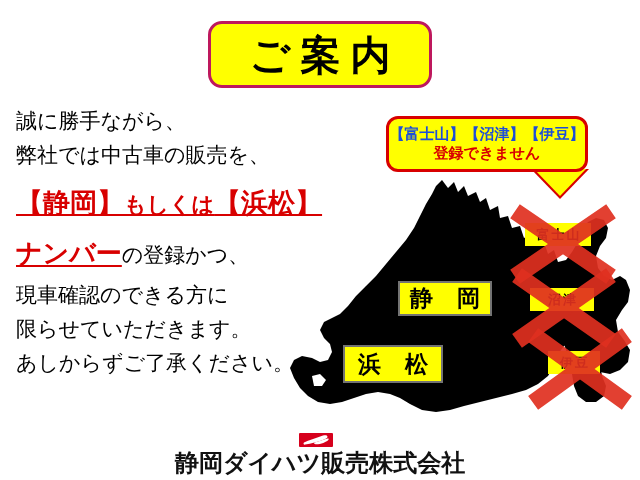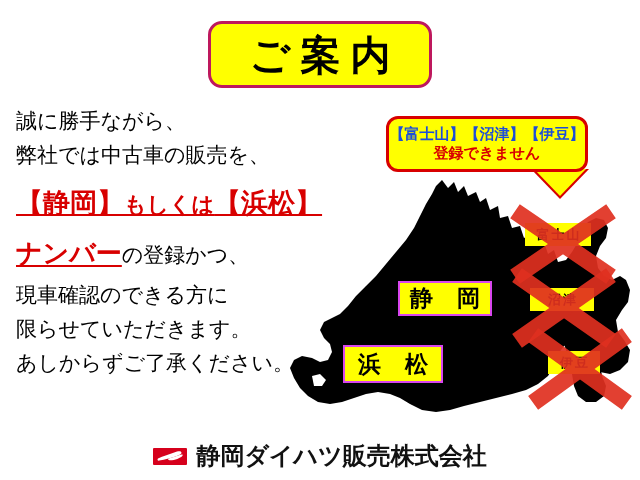--- a/index.html
+++ b/index.html
@@ -89,40 +89,40 @@
   
   .mlabel{
     position:absolute;
     background:#ffff00;
     display:flex;align-items:center;justify-content:center;
     box-sizing:border-box;
     font-weight:bold;color:#000;white-space:nowrap;
     z-index:20;
   }
   .mlabel.big{
-    border:2px solid #d946ef;
+    border:2px solid #737373;
     outline:1px solid #000;
     font-size:23px;letter-spacing:8px;text-indent:8px;
   }
   .mlabel.small{
     font-size:13px;letter-spacing:2px;text-indent:2px;
     border:none;
   }
   #label-shizuoka{left:398px;top:281px;width:94px;height:35px;}
   #label-hamamatsu{left:343px;top:345px;width:100px;height:38px;}
   #label-fujisan{left:525px;top:223px;width:66px;height:23px;}
   #label-numazu{left:530px;top:288px;width:64px;height:23px;}
   #label-izu{left:548px;top:351px;width:52px;height:23px;}
 
   .xmark{position:absolute;z-index:25;}
 
   
   .footer{
     position:absolute;left:0;top:436px;width:640px;height:40px;
-    display:flex;align-items:center;justify-content:center;
+    display:flex;align-items:center;justify-content:center;flex-direction:column;
   }
   .logo-box{
     width:34px;height:17px;background:#d6001c;
     margin-right:9px;position:relative;border-radius:1px;
     display:flex;align-items:center;justify-content:center;
   }
   .company-name{
     font-size:24px;font-weight:bold;color:#111;letter-spacing:0px;white-space:nowrap;
   }
 </style>

